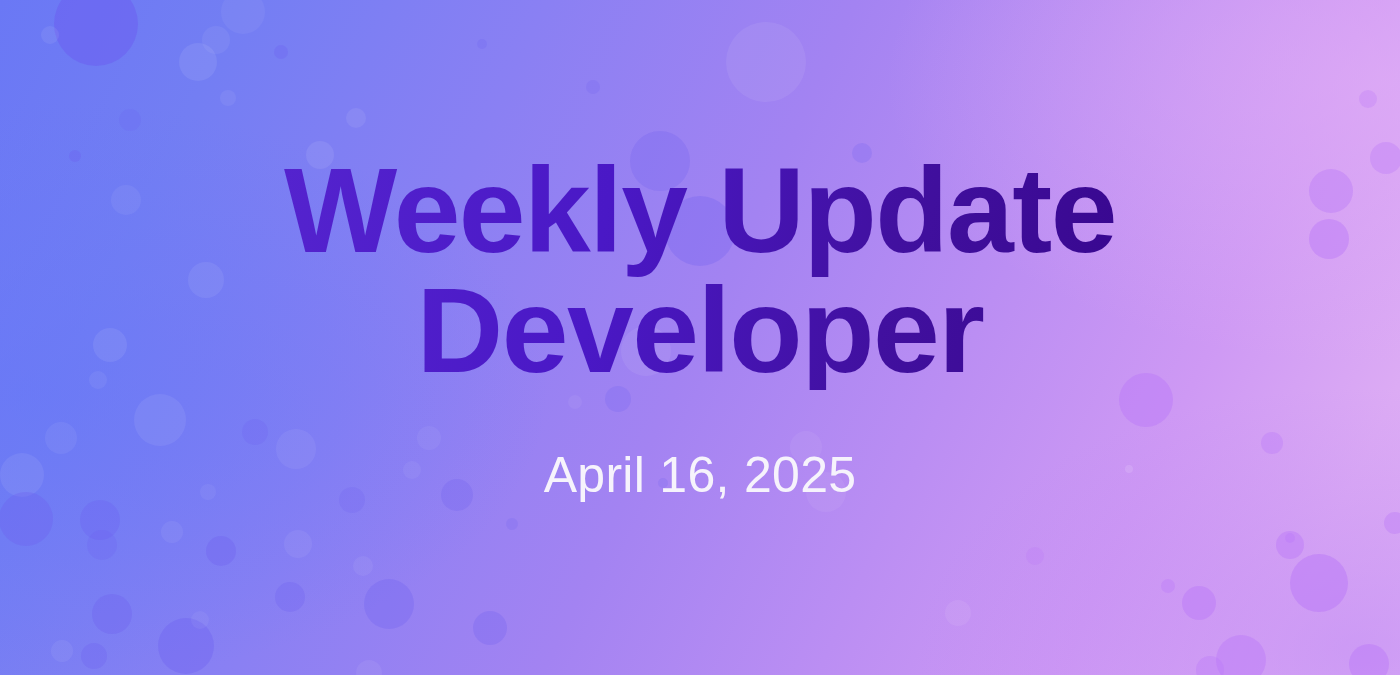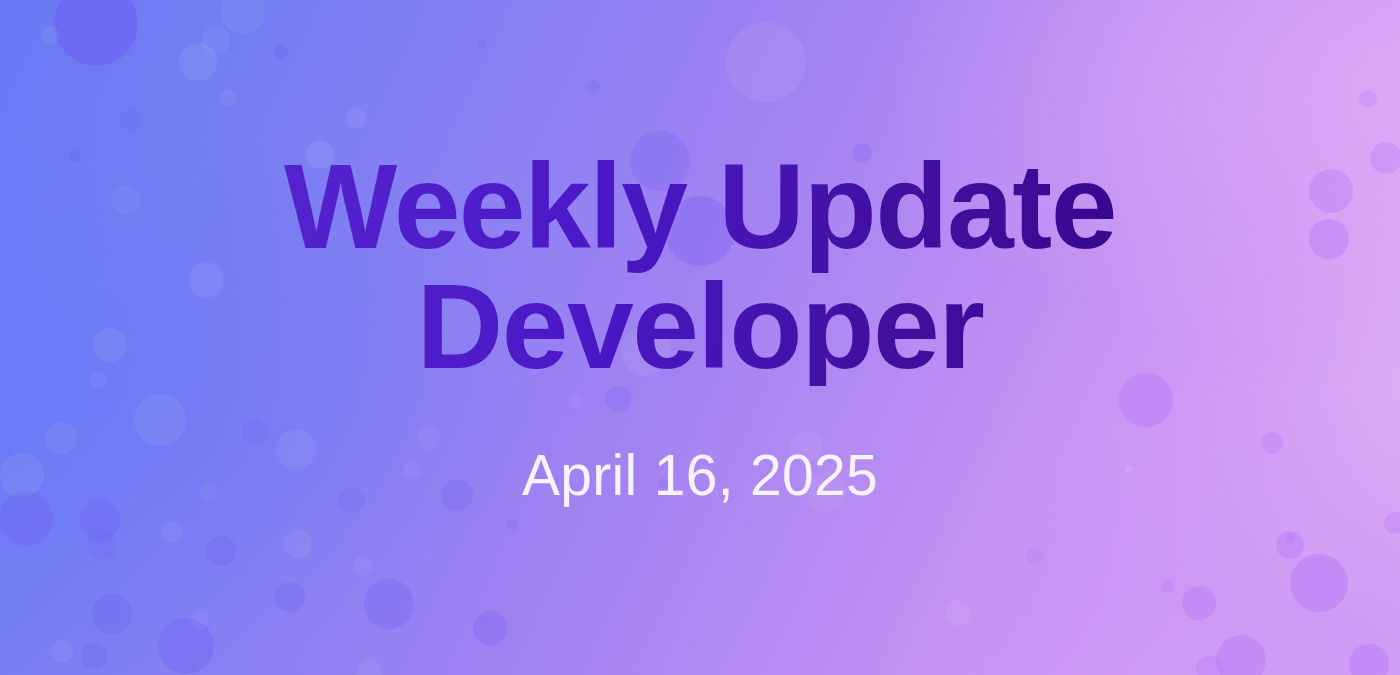--- a/index.html
+++ b/index.html
@@ -74,21 +74,21 @@
     color: transparent;
     -webkit-text-fill-color: transparent;
     white-space: nowrap;
   }
   .title-line { display: block; }
   .title-line-2 { margin-top: -6px; }
 
   .subtitle {
     margin: 15px;
     margin-top: 56px;
-    font-size: 57px;
+    font-size: 50px;
     font-weight: 400;
     letter-spacing: 0.3px;
     color: #F6F3FC;
     white-space: nowrap;
   }
 </style>
 </head>
 <body>
 
 <div id="banner">

